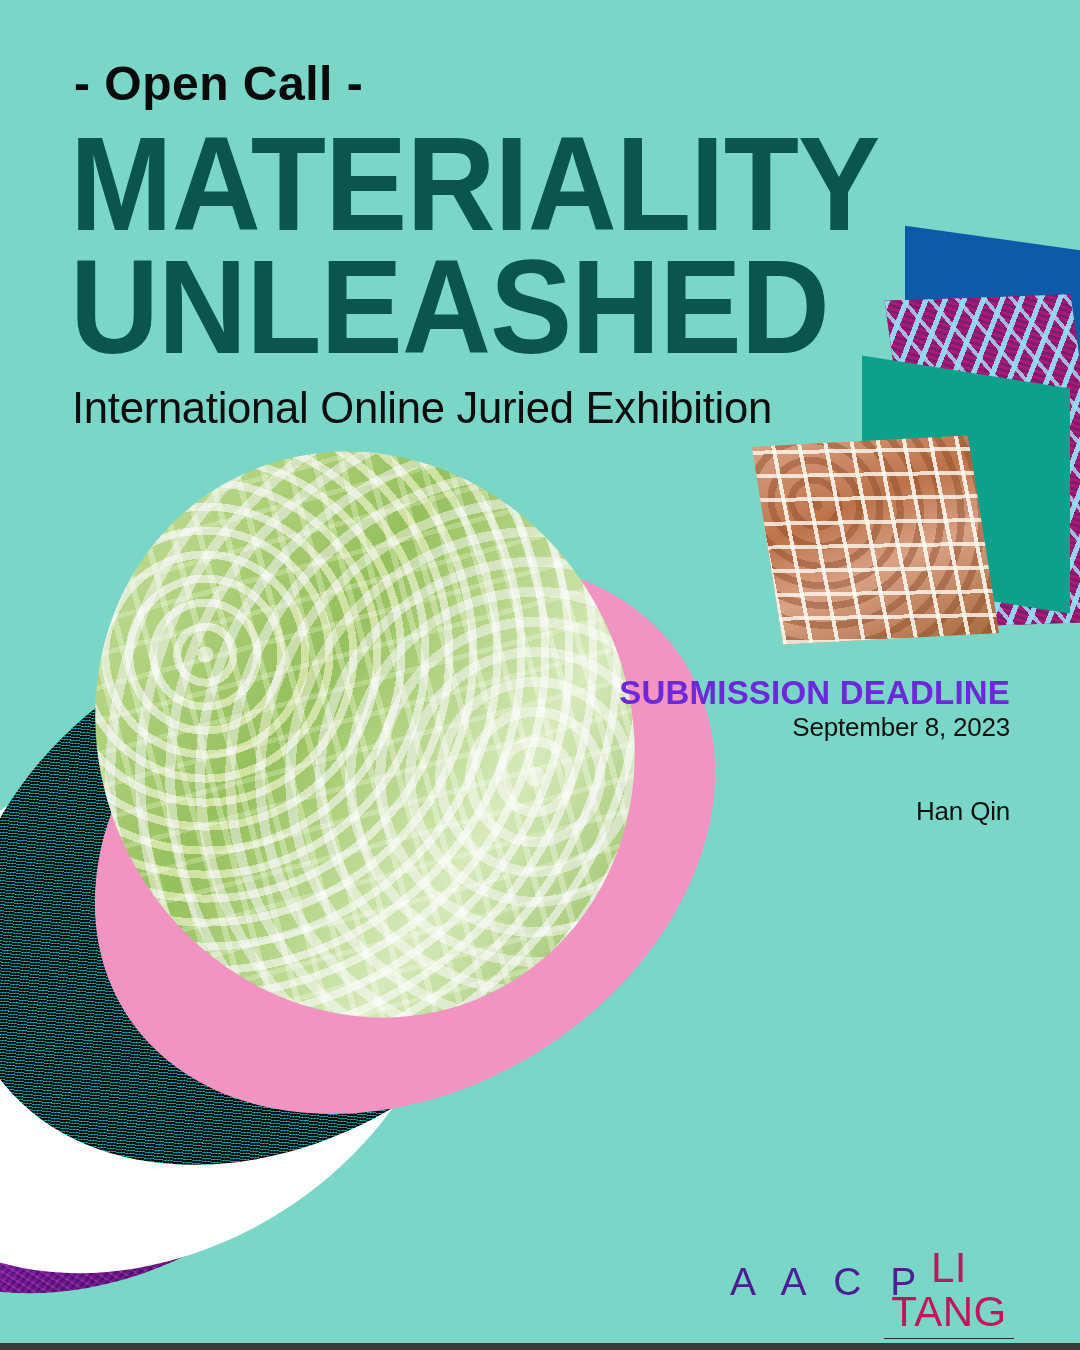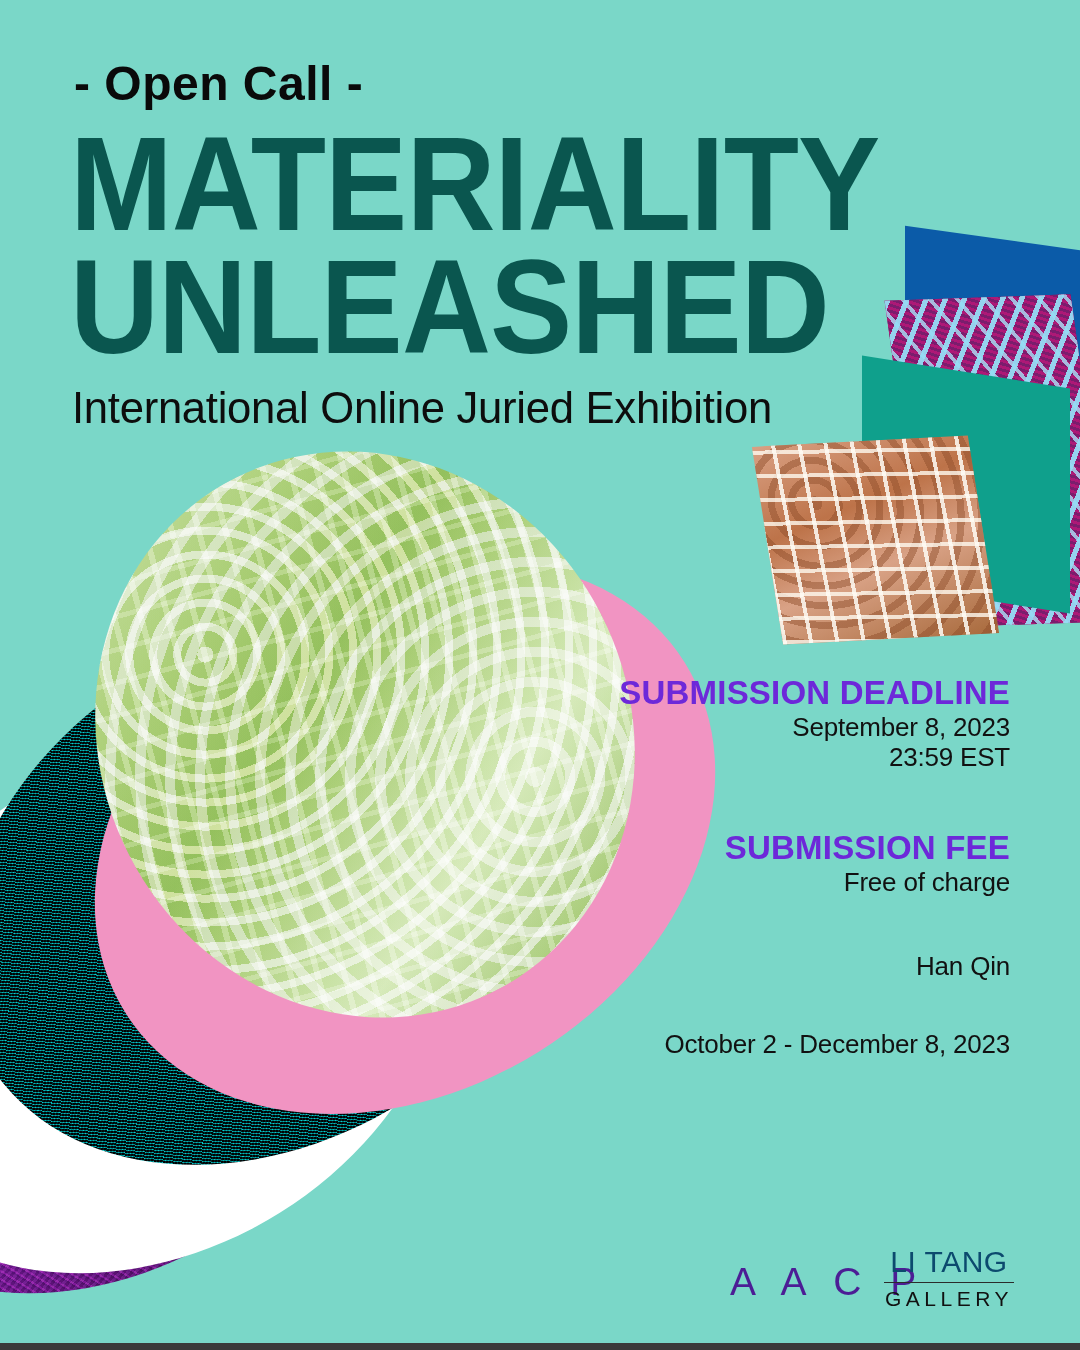--- a/index.html
+++ b/index.html
@@ -128,21 +128,21 @@
 
   
   .logos{position:absolute;left:0;top:1246px;width:1080px;height:90px;}
   .aacp{
     position:absolute;left:730px;top:14px;
     font-size:39px;color:#4c1d95;font-weight:400;
     letter-spacing:9px;
   }
   .litang{position:absolute;left:884px;top:0px;width:130px;text-align:center;}
   .litang-top{
-    font-size:30px;color:#0c4a6e;font-weight:400;
+    font-size:42px;color:#be185d;font-weight:400;
     letter-spacing:.5px;line-height:1.05;
   }
   .litang-rule{height:1px;background:#2b2b2b;margin:4px 0 5px 0;}
   .litang-bot{
     font-size:21px;color:#111;font-weight:400;letter-spacing:4.5px;
     line-height:1.05;
   }
 </style>
 </head>
 <body>
@@ -173,34 +173,28 @@
       <span class="l2">UNLEASHED</span>
     </div>
 
     <div class="subhead">International Online Juried Exhibition</div>
 
     <div class="info">
 
       <div class="info-block">
         <div class="info-label">SUBMISSION DEADLINE</div>
         <div class="info-value">September 8, 2023</div>
-        <div class="info-value">23:59 EST</div>
-      </div>
-
-      <div class="info-block">
-        <div class="info-label">SUBMISSION FEE</div>
-        <div class="info-value">Free of charge</div>
-      </div>
+      </div>
+
 
       <div class="info-block">
         <div class="info-value">Han Qin</div>
       </div>
 
       <div class="info-block exhibition">
-        <div class="info-value">October 2 - December 8, 2023</div>
       </div>
 
     </div>
 
     <div class="logos">
       <div class="aacp">A A C P</div>
       <div class="litang">
         <div class="litang-top">LI TANG</div>
         <div class="litang-rule"></div>
         <div class="litang-bot">GALLERY</div>

